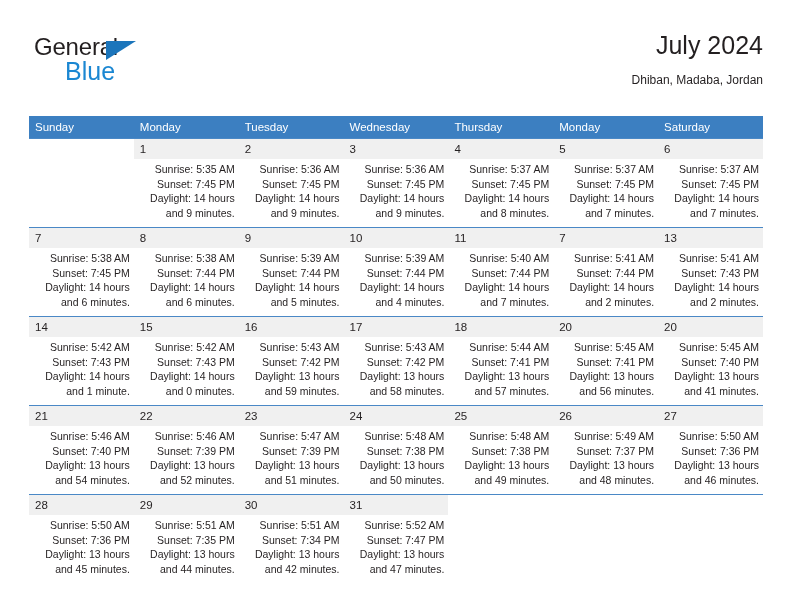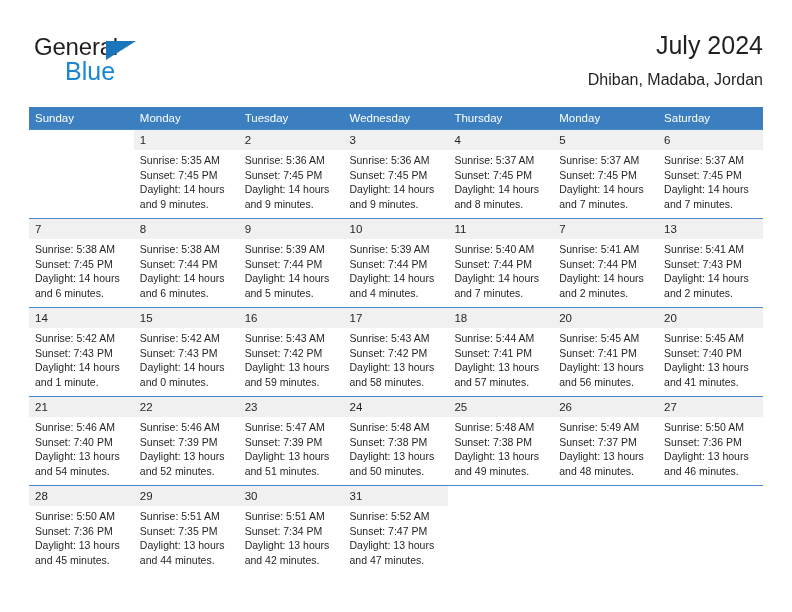--- a/index.html
+++ b/index.html
@@ -70,32 +70,32 @@
     text-align: right;
   }
   .cal-title {
     font-size: 25px;
     color: #231f20;
     line-height: 34px;
     white-space: nowrap;
     text-align: right;
   }
   .cal-subtitle {
-    font-size: 16px;
+    font-size: 12px;
     color: #231f20;
     line-height: 20px;
     margin-top: 8px;
     white-space: nowrap;
   }
 
   
   .calendar {
     position: absolute;
     left: 29px;
-    top: 107px;
+    top: 116px;
     width: 734px;
     border-collapse: collapse;
     table-layout: fixed;
   }
   .calendar th {
     background: #3c7fc1;
     color: #ffffff;
     font-size: 11.5px;
     font-weight: normal;
     text-align: left;
@@ -126,20 +126,21 @@
     padding: 4px 0 3px 6px;
     line-height: 13px;
     height: 13px;
   }
   .daynum-empty {
     background: #ffffff;
     height: 20px;
   }
   .lines {
     padding: 3px 4px 0 6px;
+    text-align: right;
   }
   .lines div {
     font-size: 10.5px;
     line-height: 14.6px;
     color: #231f20;
     white-space: nowrap;
   }
 </style>
 </head>
 <body>

